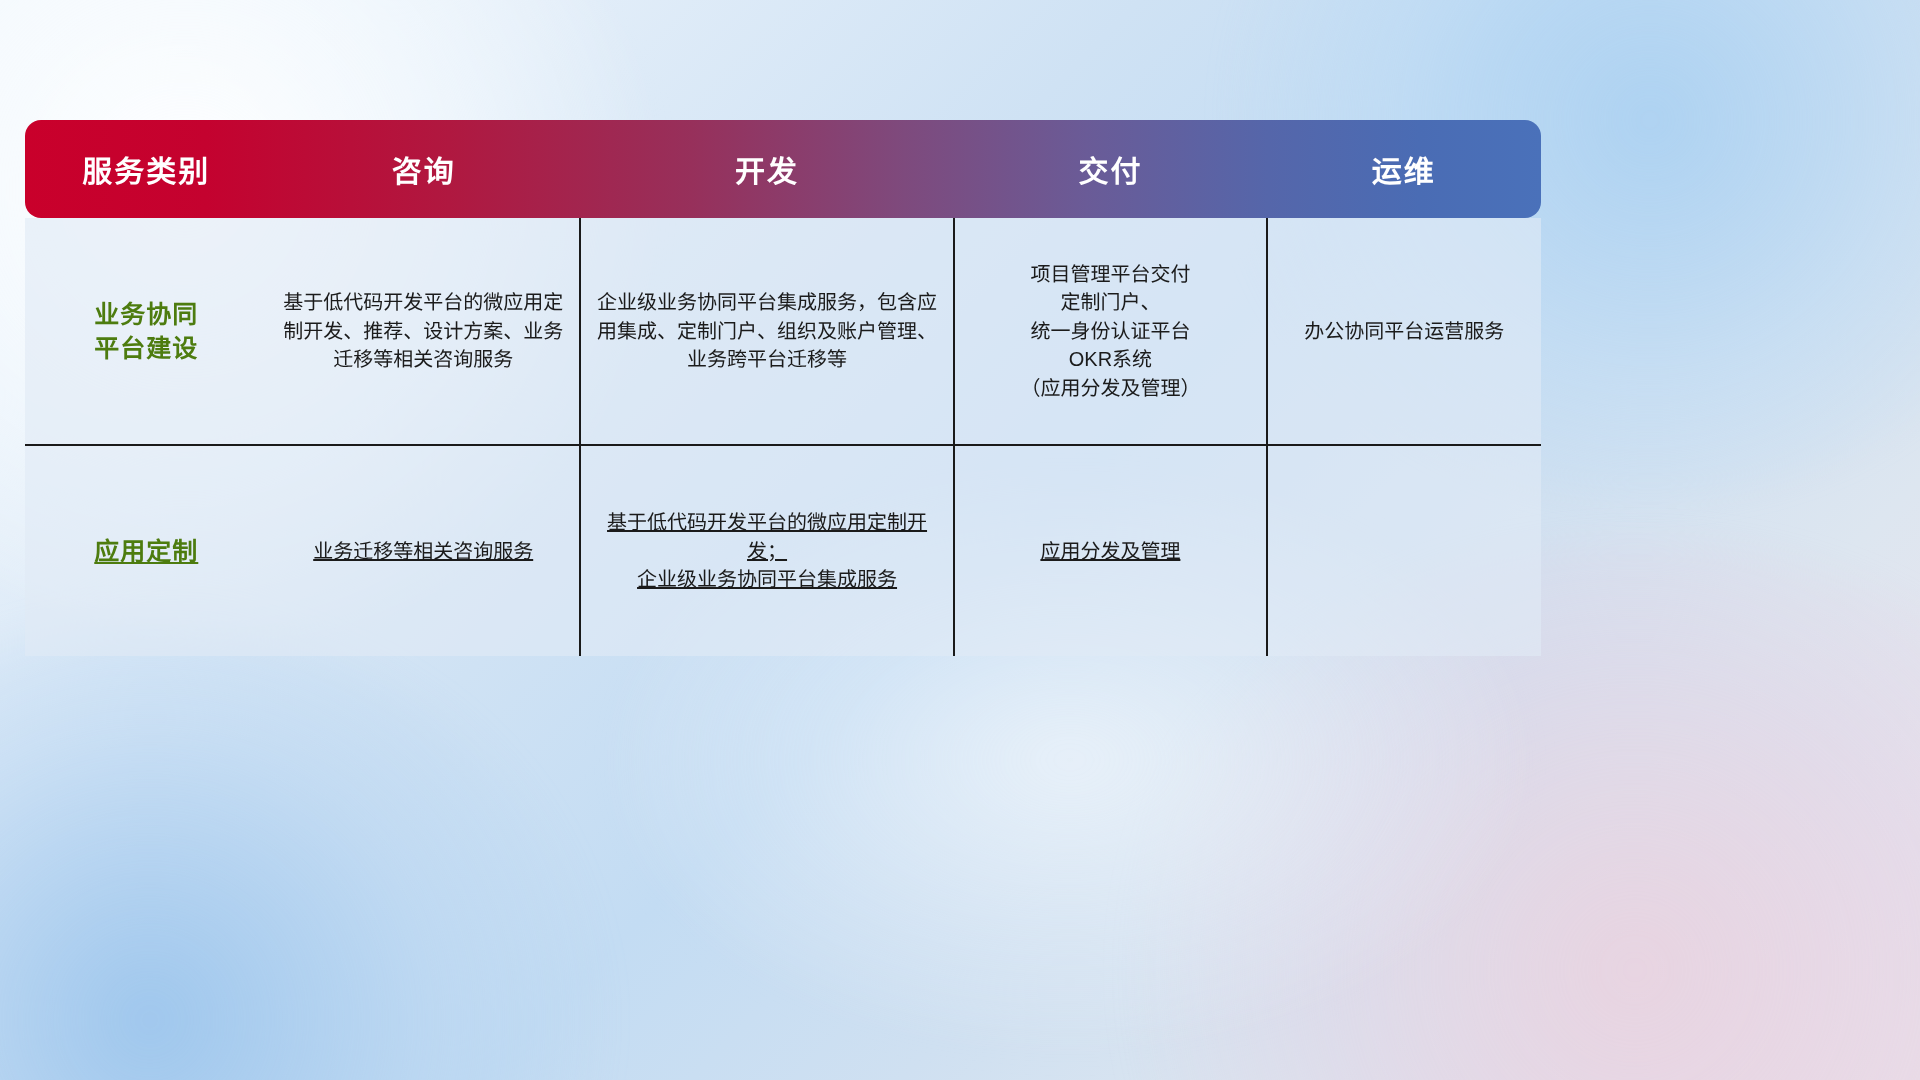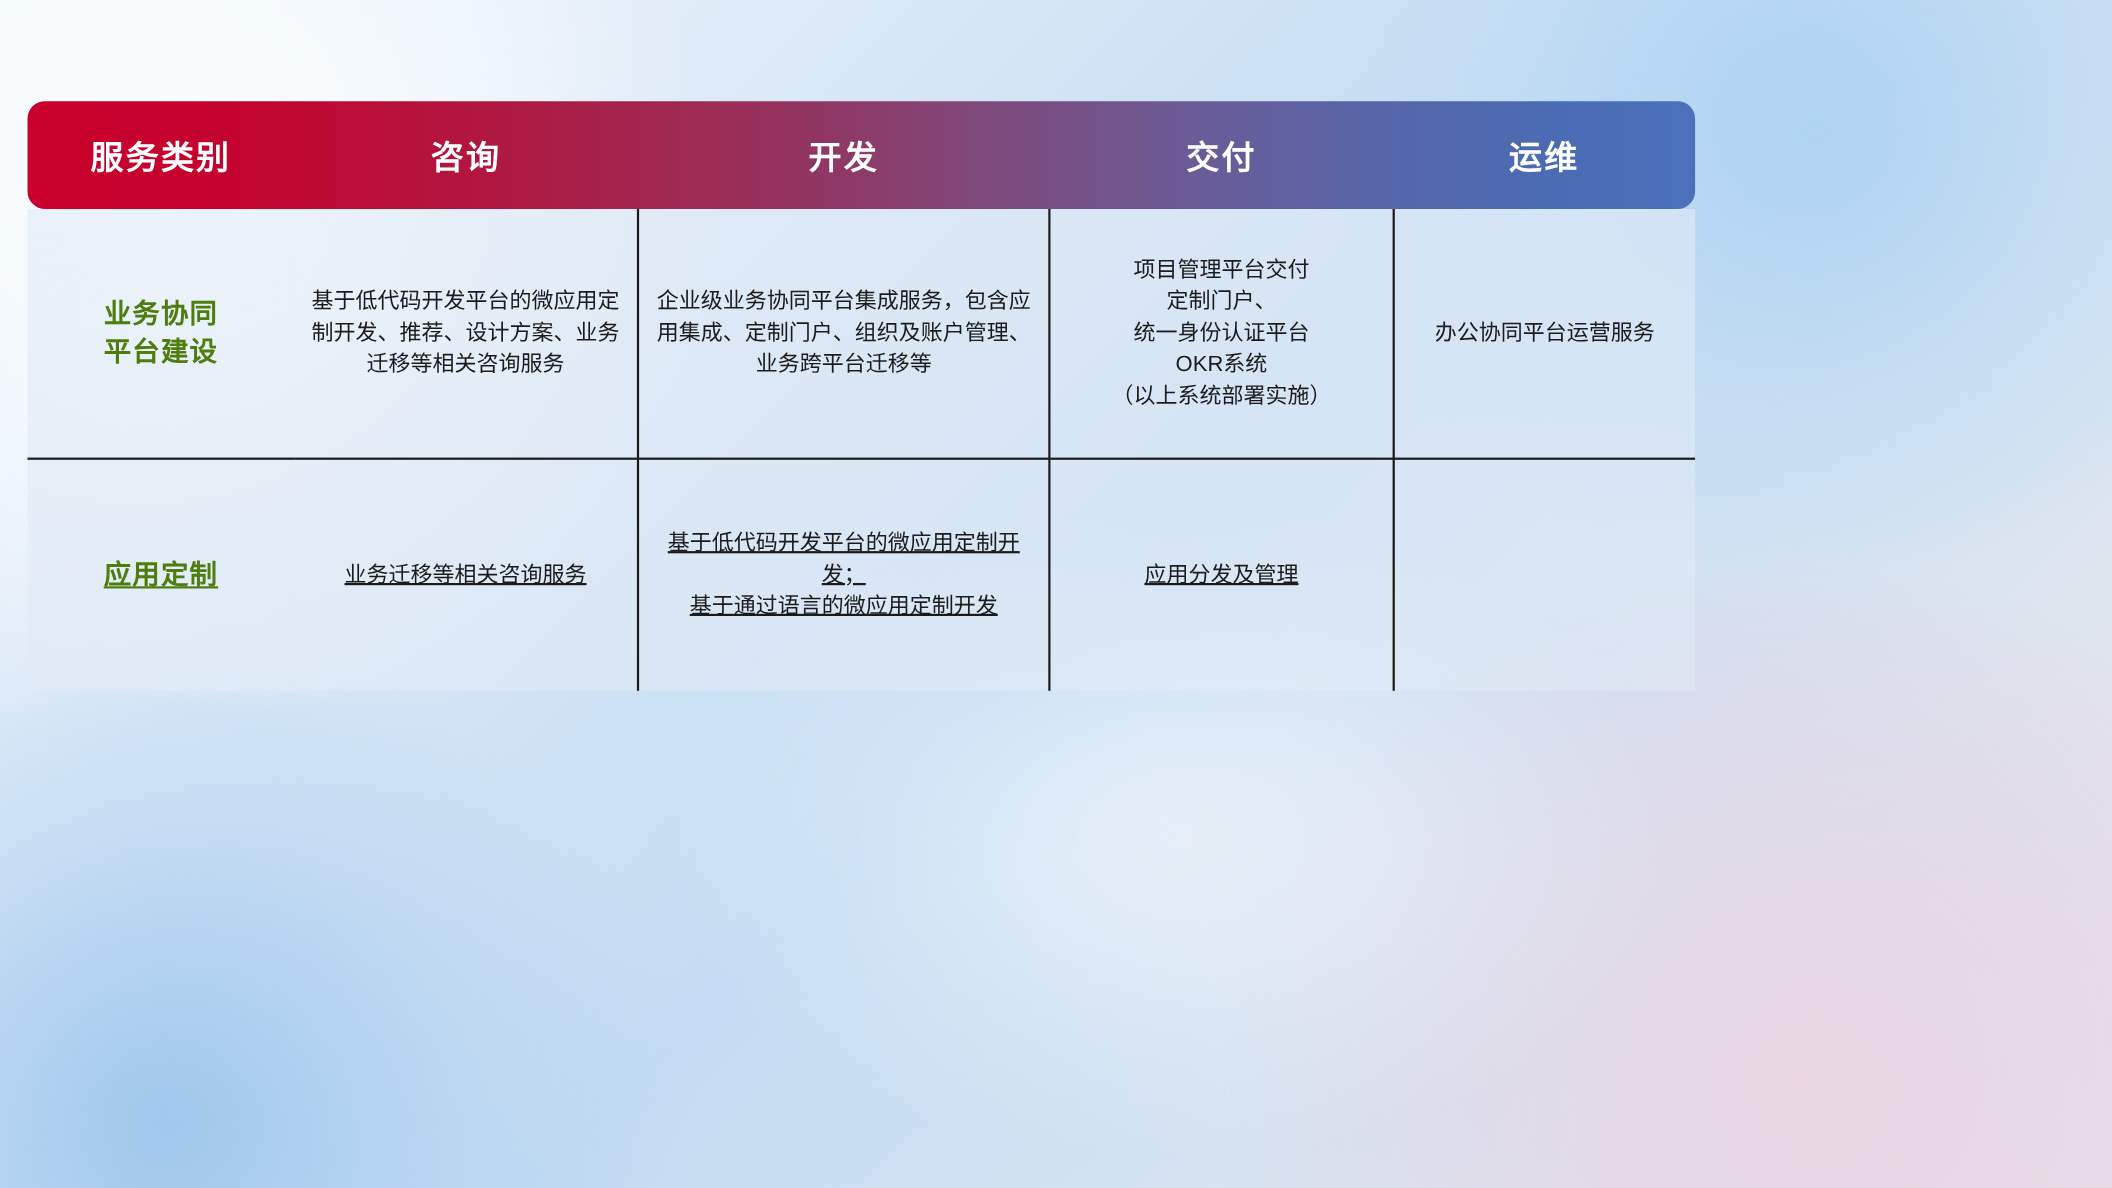--- a/index.html
+++ b/index.html
@@ -93,21 +93,21 @@
         rgba(255,255,255,0.55) 0%,
         rgba(244,247,252,0.22) 50%,
         rgba(240,245,252,0.0) 78%);
     filter: blur(20px);
   }
 
   
   #table-wrap {
     position: absolute;
     left: 25px;
-    top: 92px;
+    top: 120px;
     width: 1516px;
   }
 
   table.svc-table {
     width: 100%;
     border-collapse: collapse;
     table-layout: fixed;
   }
 
   
@@ -225,34 +225,34 @@
           <span class="cell-line">业务协同</span>
           <span class="cell-line">平台建设</span>
         </td>
         <td>基于低代码开发平台的微应用定制开发、推荐、设计方案、业务迁移等相关咨询服务</td>
         <td>企业级业务协同平台集成服务，包含应用集成、定制门户、组织及账户管理、业务跨平台迁移等</td>
         <td>
           <span class="cell-line">项目管理平台交付</span>
           <span class="cell-line">定制门户、</span>
           <span class="cell-line">统一身份认证平台</span>
           <span class="cell-line">OKR系统</span>
-          <span class="cell-line">（以上系统部署实施）</span>
+          <span class="cell-line">（应用分发及管理）</span>
         </td>
         <td class="last-col">办公协同平台运营服务</td>
       </tr>
 
 
       <tr class="row3 last-row">
         <td class="cat">
           <span class="cell-line">应用定制</span>
         </td>
         <td>业务迁移等相关咨询服务</td>
         <td>
           <span class="cell-line">基于低代码开发平台的微应用定制开发；</span>
-          <span class="cell-line">基于通过语言的微应用定制开发</span>
+          <span class="cell-line">企业级业务协同平台集成服务</span>
         </td>
         <td>
           <span class="cell-line">应用分发及管理</span>
         </td>
         <td class="last-col"></td>
       </tr>
 
     </tbody>
   </table>
 </div>

